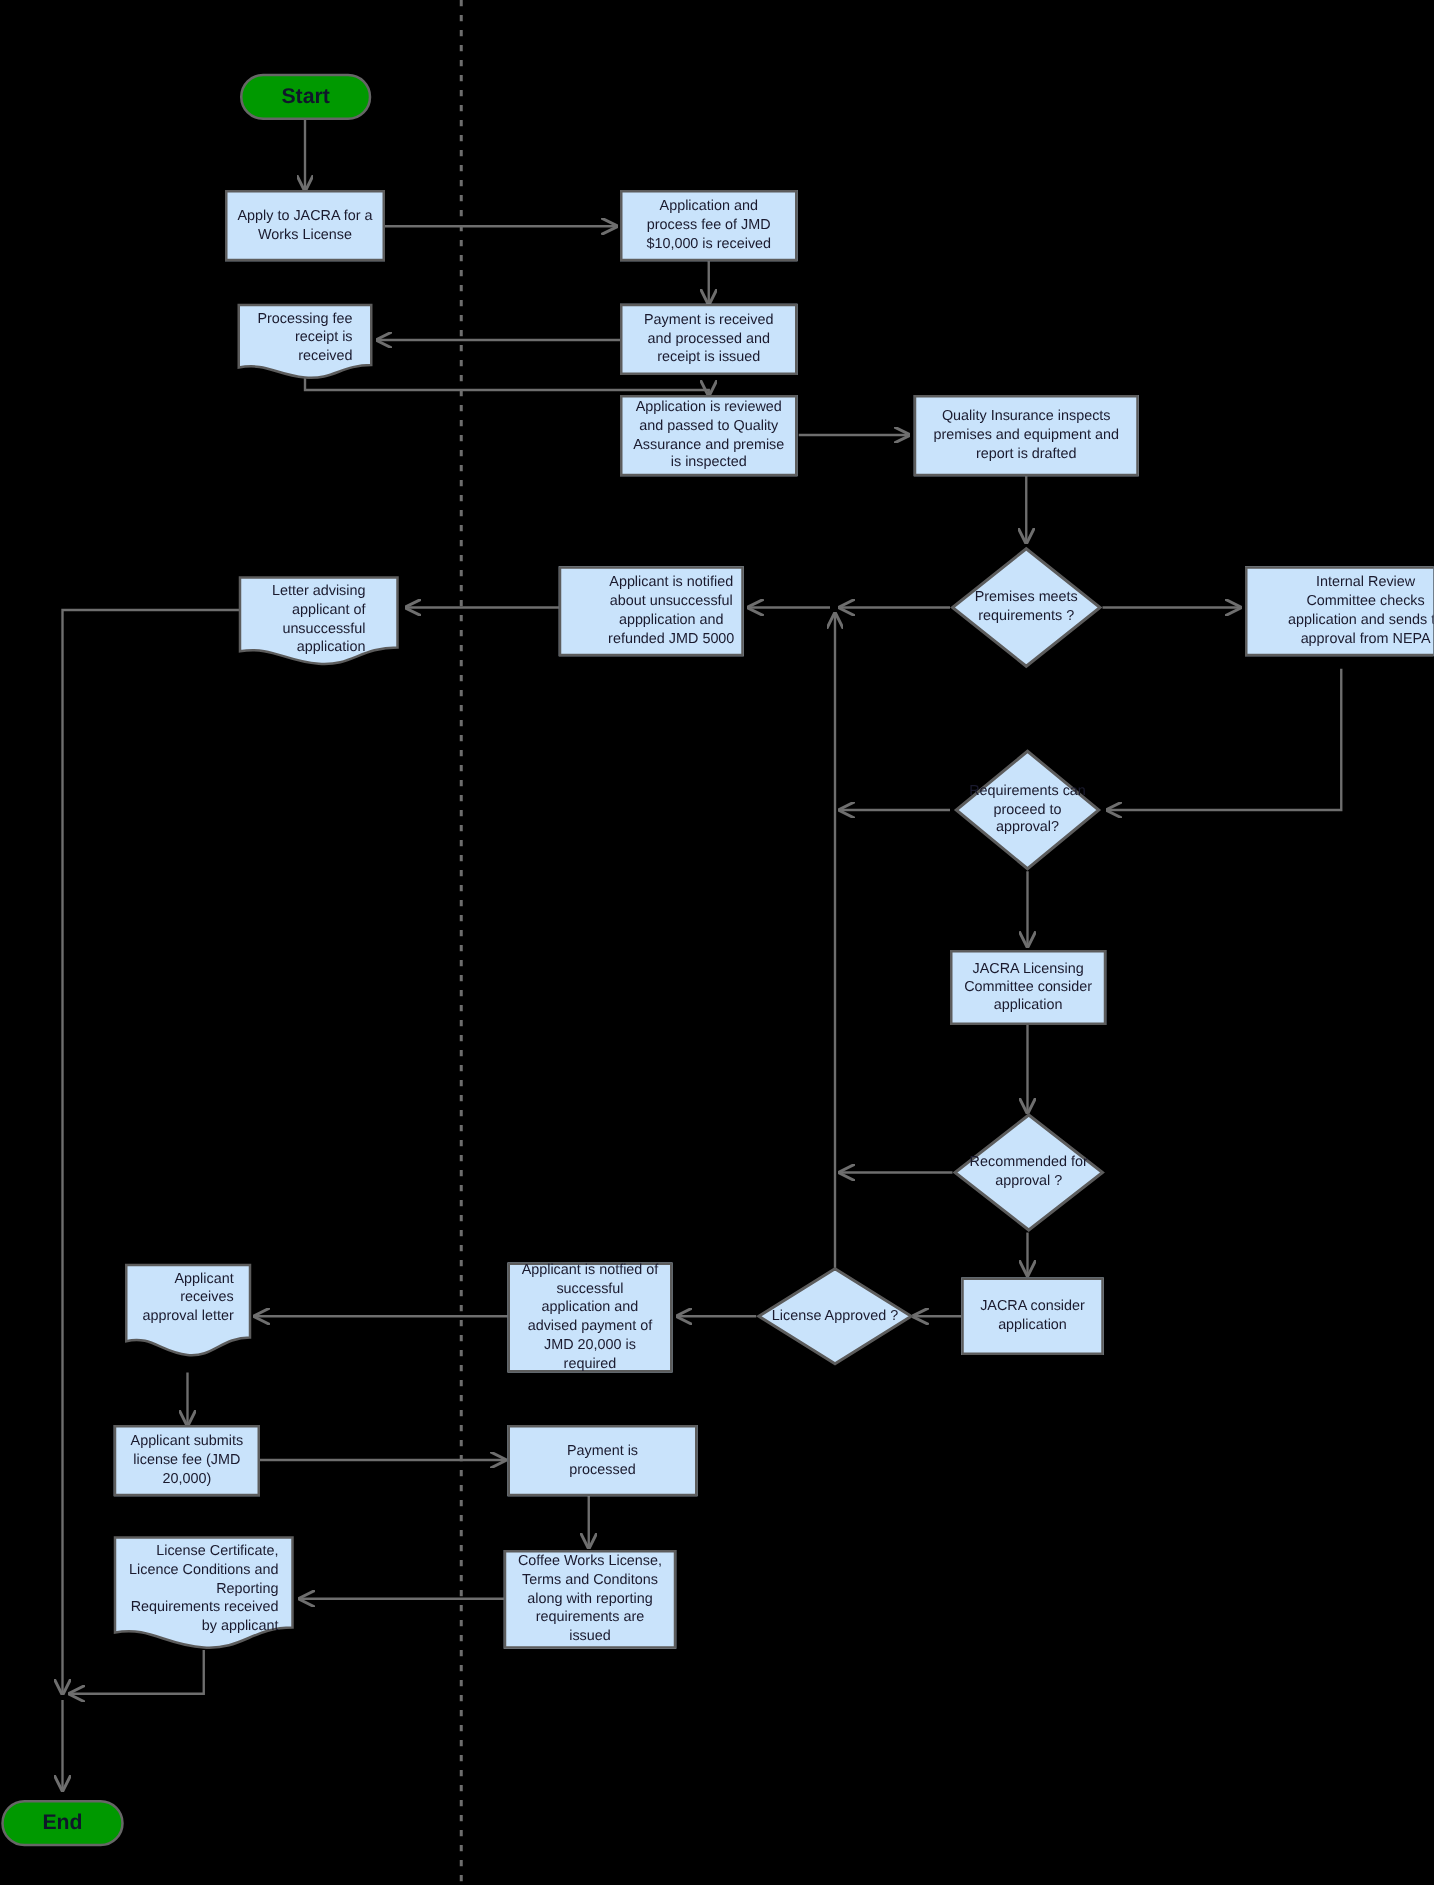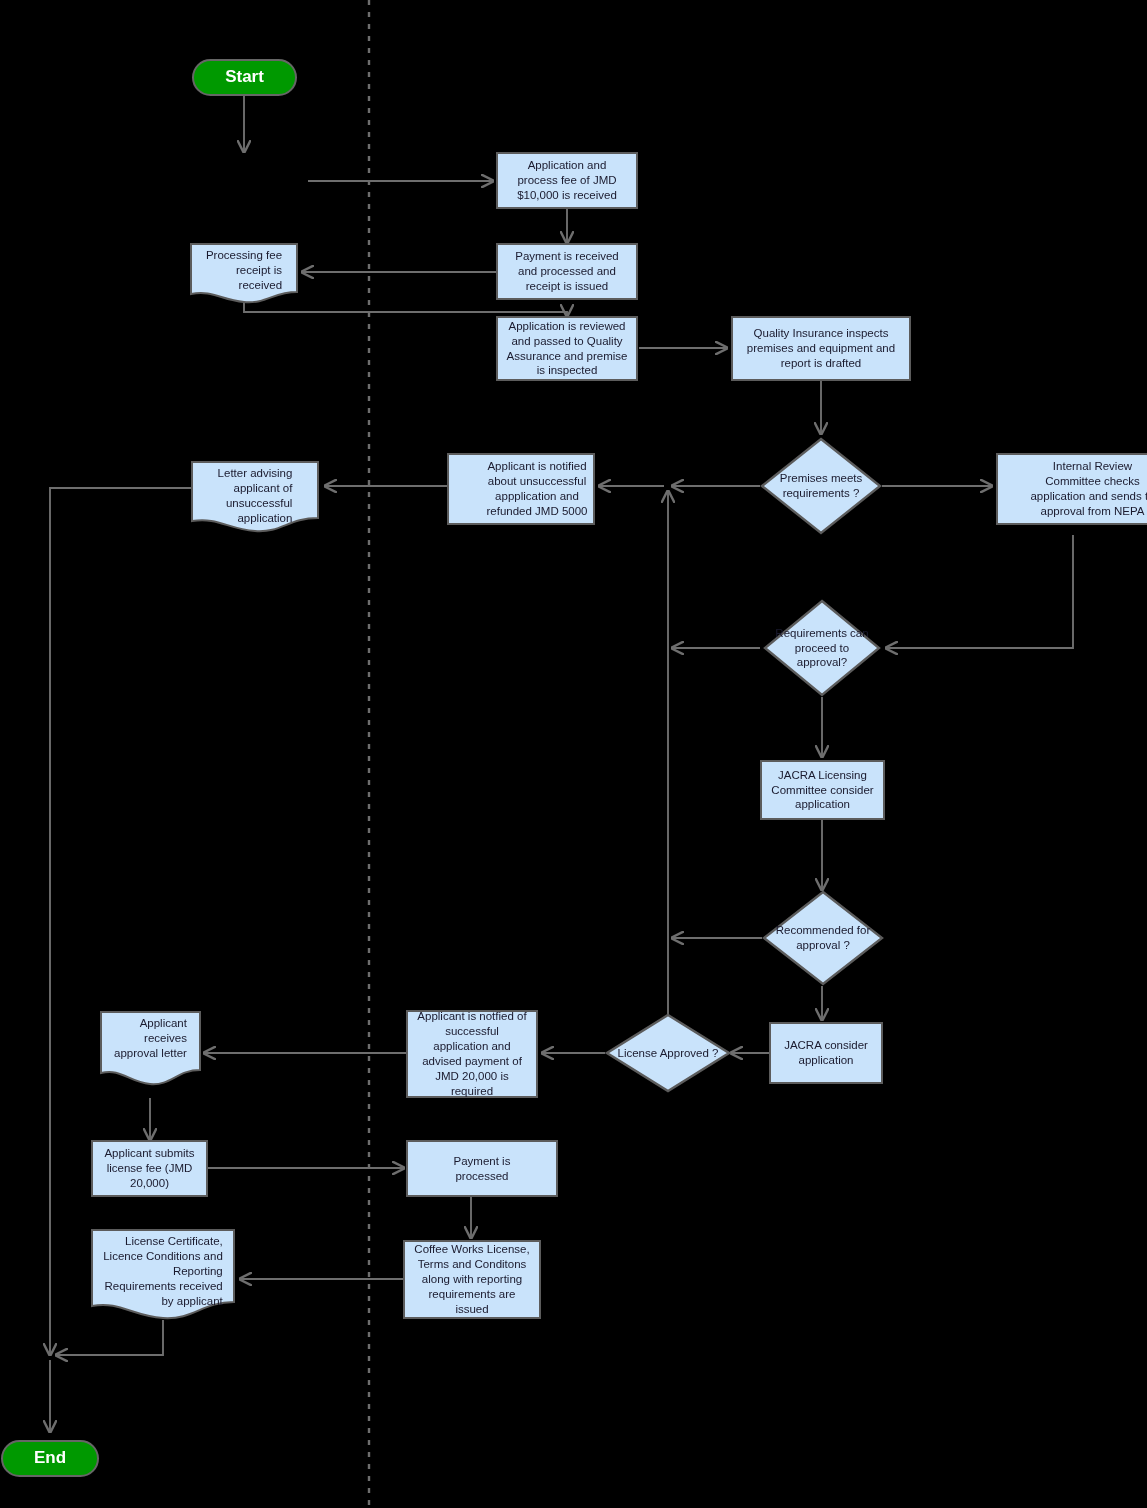--- a/index.html
+++ b/index.html
@@ -43,21 +43,21 @@
   
   .process {
     background: #c9e3fb;
     border: 2px solid #5c5c5c;
   }
   
   .terminator {
     background: #009900;
     border: 2px solid #666666;
     border-radius: 999px;
-    color: #ffffff;
+    color: #0f172a;
     font-size: 17px;
     font-weight: bold;
   }
   
   .docshape {
     background: transparent;
     border: none;
     align-items: flex-start;
     text-align: right;
   }
@@ -160,20 +160,24 @@
       <path d="M 50 1360 L 50 1432"></path>
     </g>
 
     <line x1="369" y1="0" x2="369" y2="1508" stroke="#6e6e6e" stroke-width="2.4" stroke-dasharray="5 7"></line>
   </svg>
 
   <div class="node terminator" style="left:192px; top:59px; width:105px; height:37px;">
     <span class="lbl">Start</span>
   </div>
 
+  <div class="node process" style="left:180px; top:152px; width:128px; height:57px;">
+    <span class="lbl">Apply to JACRA for a
+Works License</span>
+  </div>
 
   <div class="node process" style="left:496px; top:152px; width:142px; height:57px;">
     <span class="lbl">Application and
 process fee of JMD
 $10,000 is received</span>
   </div>
 
   <div class="node process" style="left:496px; top:243px; width:142px; height:57px;">
     <span class="lbl">Payment is received
 and processed and

